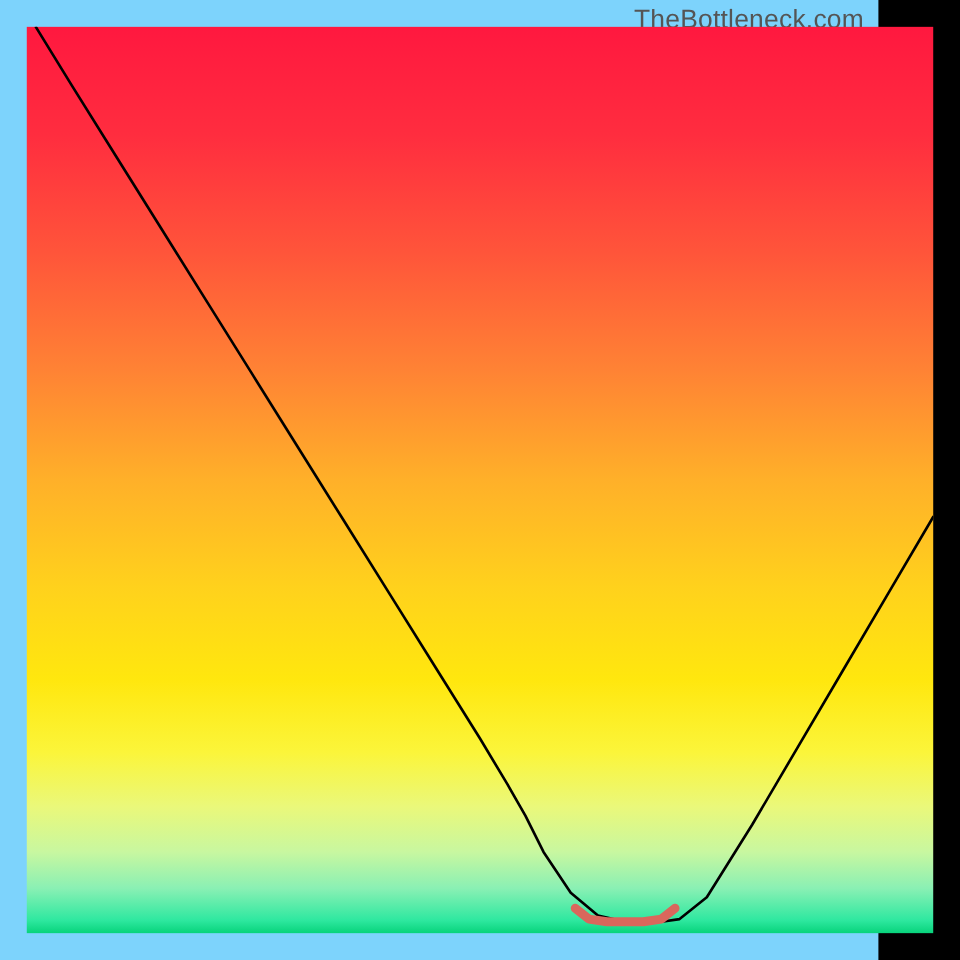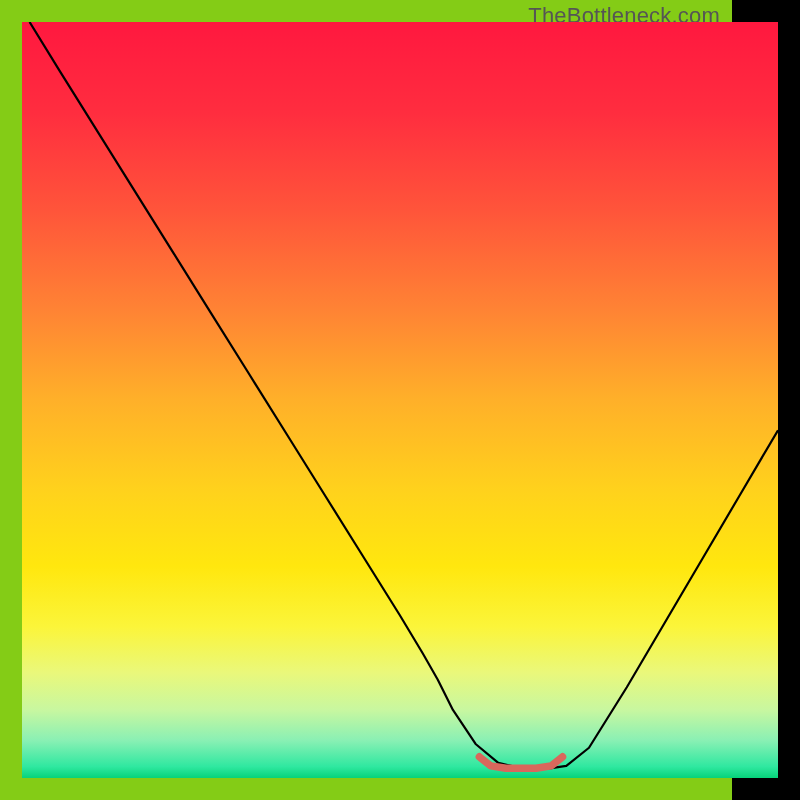--- a/index.html
+++ b/index.html
@@ -8,21 +8,21 @@
     width: 800px;
     height: 800px;
     overflow: hidden;
     background: #000;
     font-family: Arial, Helvetica, sans-serif;
   }
   .frame {
     position: relative;
     width: 732px;
     height: 800px;
-    background: #84cc16;
+    background: #7dd3fc;
   }
   .plot-area {
     position: absolute;
     left: 22px;
     top: 22px;
     width: 756px;
     height: 756px;
     overflow: hidden;
   }
   .gradient-bg {

